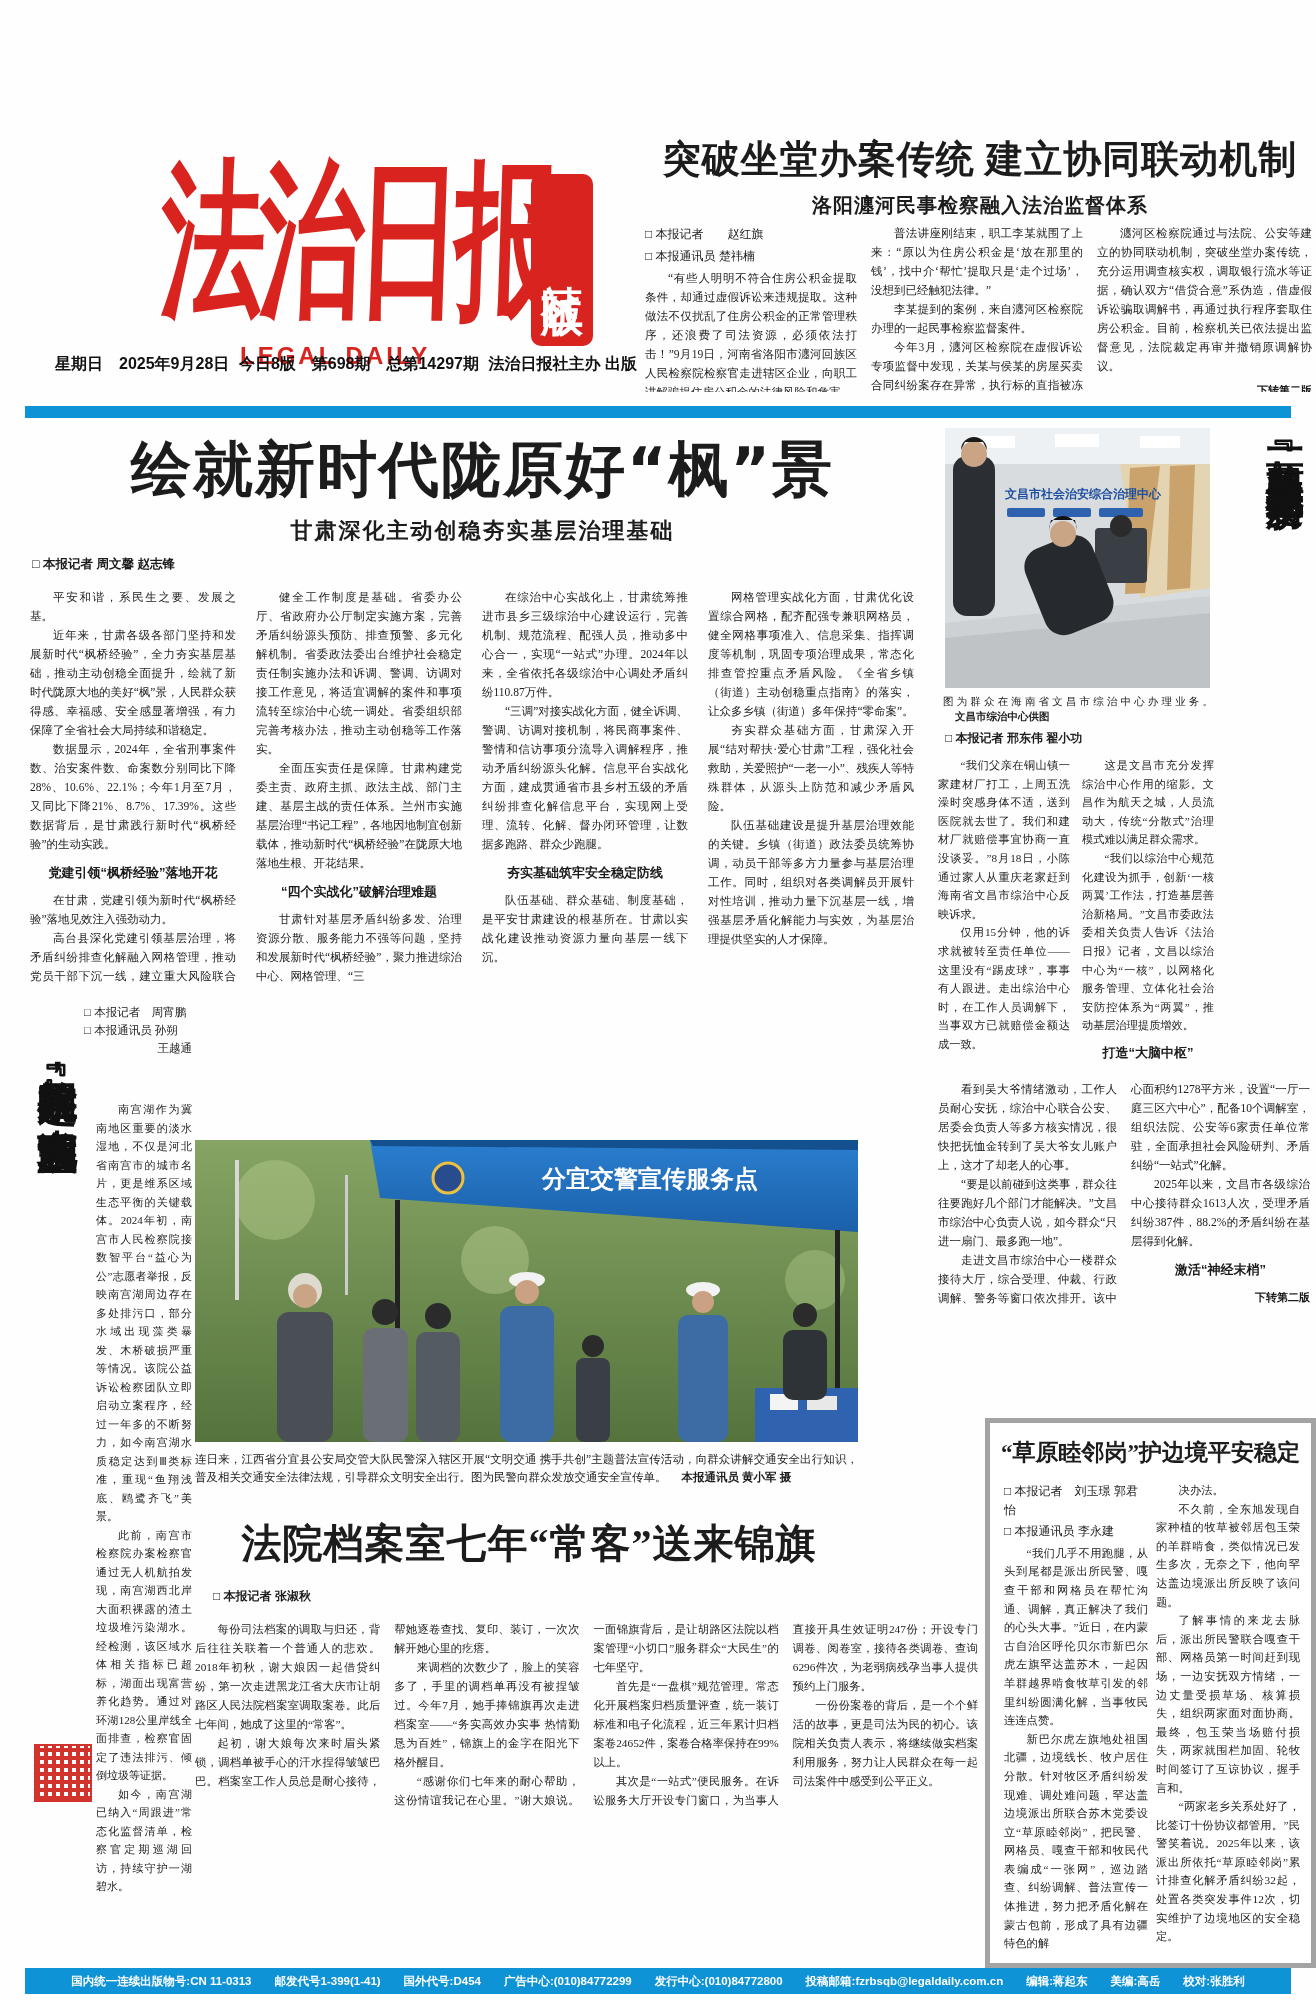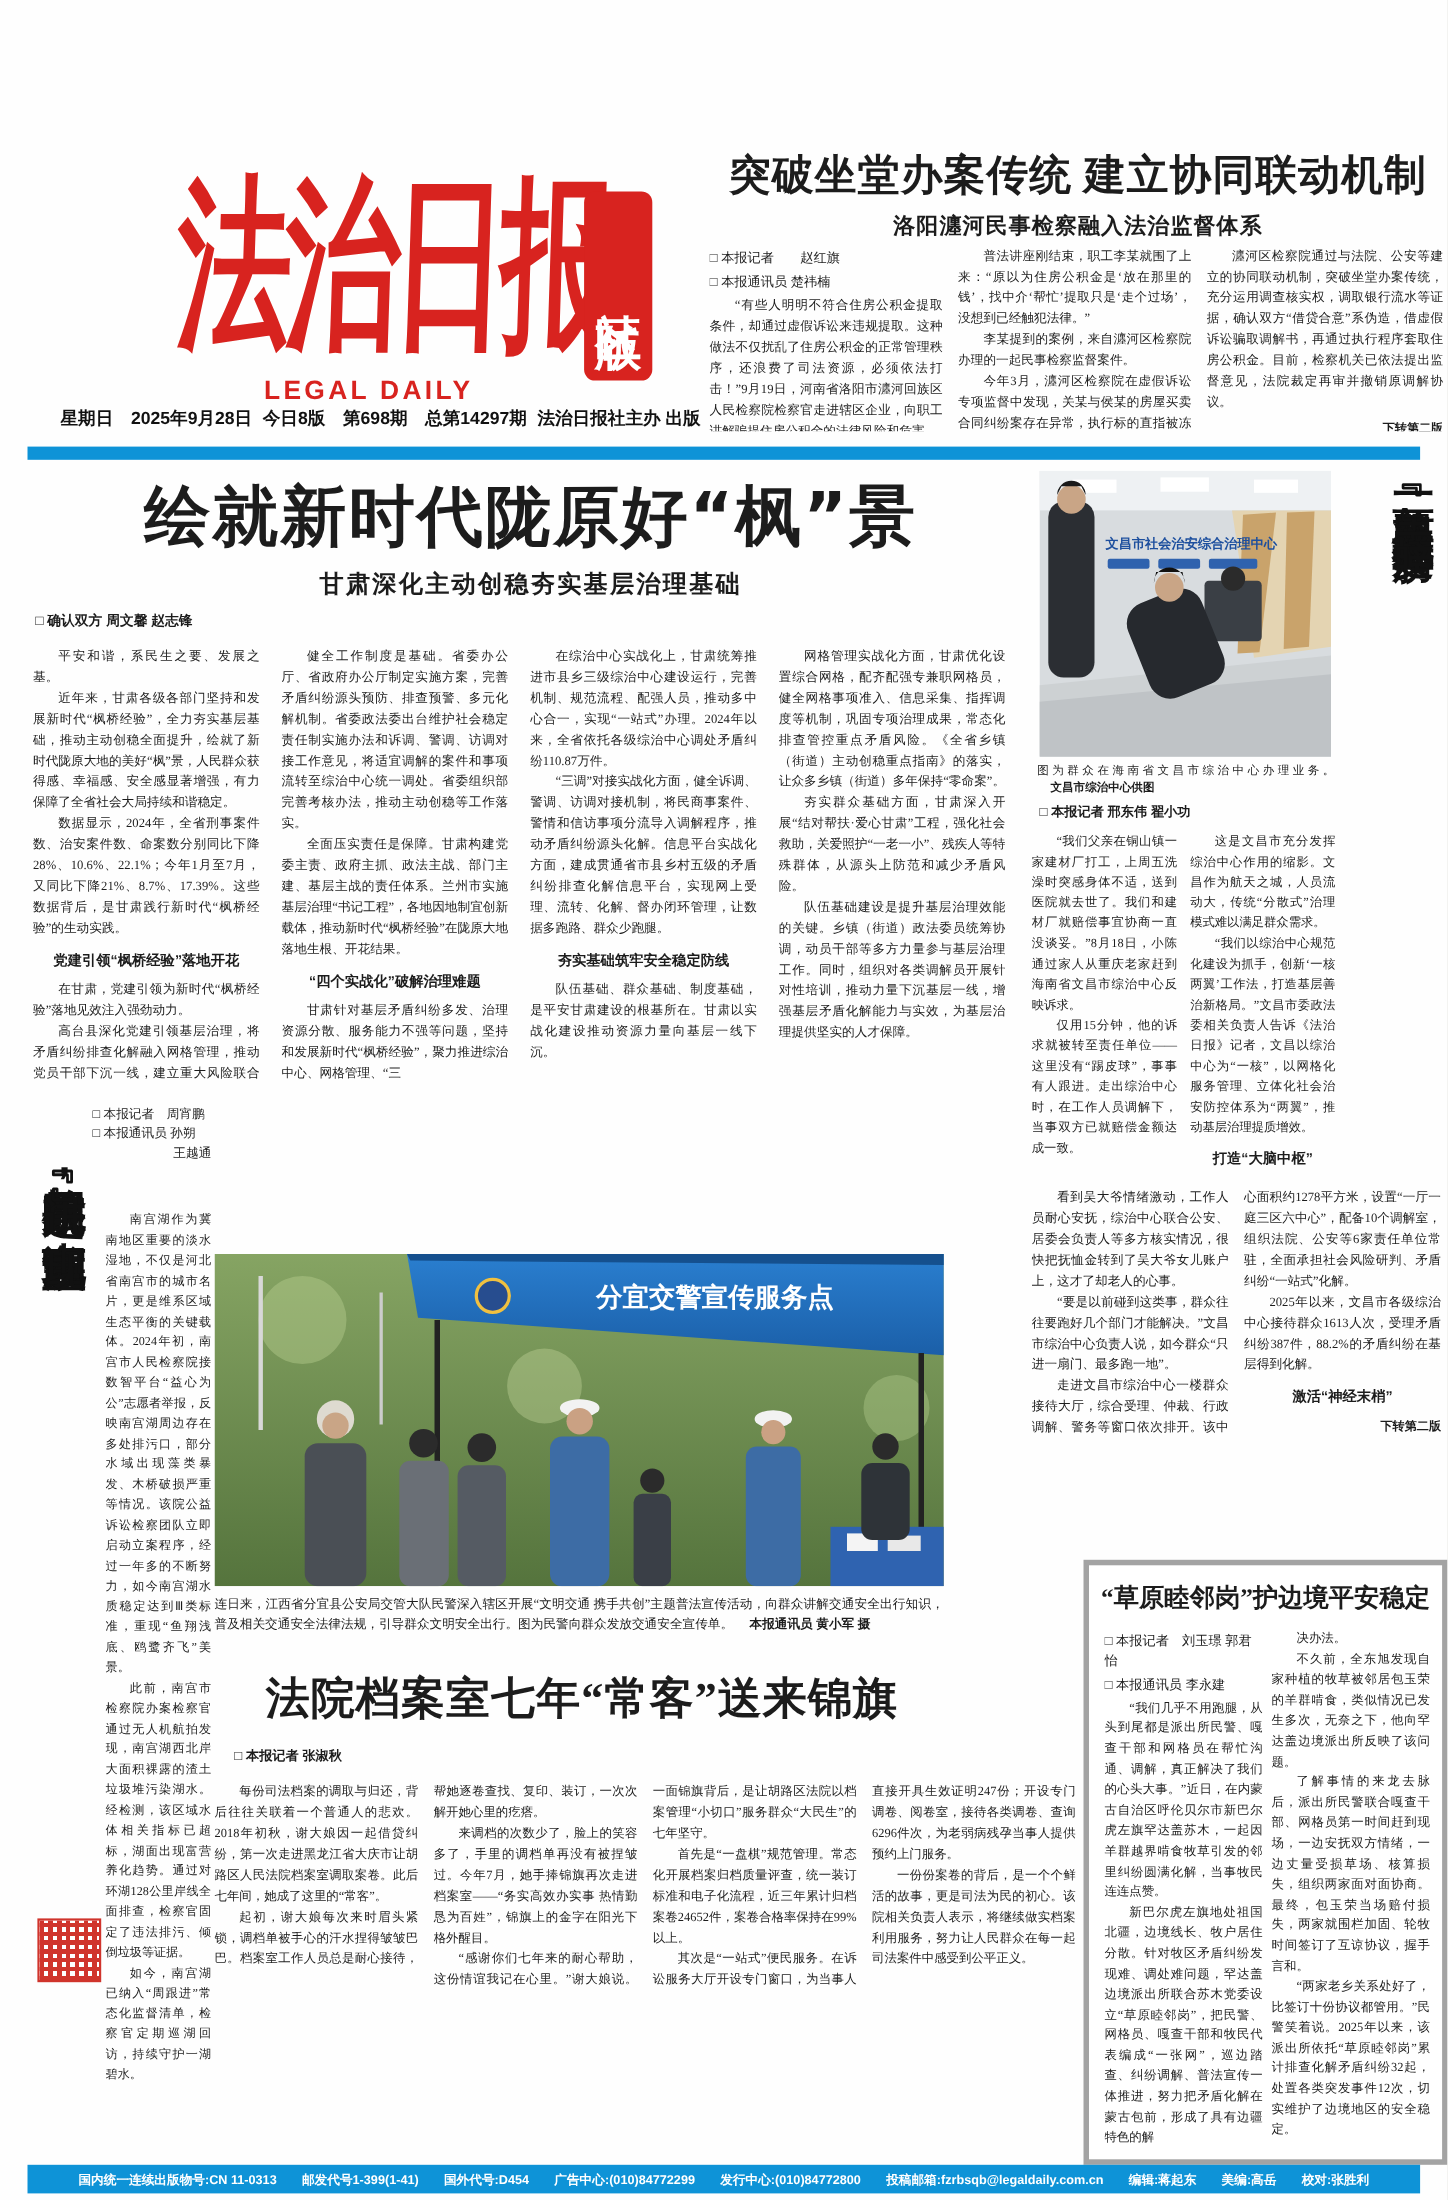--- a/index.html
+++ b/index.html
@@ -53,21 +53,21 @@
 </head>
 <body>
 
 <div id="page">
 
   <div class="abs mast-title" style="left:165px;top:130px;">法治日报</div>
   <div class="abs seal" style="left:531px;top:174px;width:62px;height:172px;">
     <span class="seal-text">社区版</span>
   </div>
   <div class="abs legal" style="left:240px;top:342px;text-align:right;">LEGAL DAILY</div>
-  <div class="abs dateline" style="left:55px;top:370px;width:582px;">
+  <div class="abs dateline" style="left:55px;top:354px;width:582px;">
     <span>星期日　2025年9月28日</span>
     <span>今日8版　第698期　总第14297期</span>
     <span>法治日报社主办 出版</span>
   </div>
   <div class="abs bluebar" style="left:25px;top:406px;width:1266px;height:12px;"></div>
 
   <div class="abs h-top" style="left:648px;top:134px;width:664px;">突破坐堂办案传统 建立协同联动机制</div>
   <div class="abs h-top-sub" style="left:648px;top:192px;width:664px;">洛阳瀍河民事检察融入法治监督体系</div>
   <div class="abs body-txt" style="left:645px;top:224px;width:212px;height:168px;">
       <div class="byl">□ 本报记者　　赵红旗</div>
@@ -79,21 +79,21 @@
       <p>李某提到的案例，来自瀍河区检察院办理的一起民事检察监督案件。</p>
       <p>今年3月，瀍河区检察院在虚假诉讼专项监督中发现，关某与侯某的房屋买卖合同纠纷案存在异常，执行标的直指被冻结的住房公积金。</p>
     </div>
   <div class="abs body-txt" style="left:1097px;top:224px;width:215px;height:168px;">
       <p>瀍河区检察院通过与法院、公安等建立的协同联动机制，突破坐堂办案传统，充分运用调查核实权，调取银行流水等证据，确认双方“借贷合意”系伪造，借虚假诉讼骗取调解书，再通过执行程序套取住房公积金。目前，检察机关已依法提出监督意见，法院裁定再审并撤销原调解协议。</p>
       <div class="cont">下转第二版</div>
     </div>
 
   <div class="abs h-main" style="left:30px;top:430px;width:905px;">绘就新时代陇原好“枫”景</div>
   <div class="abs h-main-sub" style="left:30px;top:516px;width:905px;">甘肃深化主动创稳夯实基层治理基础</div>
-  <div class="abs byline-row" style="left:32px;top:556px;">□ 确认双方 周文馨 赵志锋</div>
+  <div class="abs byline-row" style="left:32px;top:556px;">□ 本报记者 周文馨 赵志锋</div>
   <div class="abs body-txt" style="left:30px;top:588px;width:206px;height:398px;">
       <p>平安和谐，系民生之要、发展之基。</p>
       <p>近年来，甘肃各级各部门坚持和发展新时代“枫桥经验”，全力夯实基层基础，推动主动创稳全面提升，绘就了新时代陇原大地的美好“枫”景，人民群众获得感、幸福感、安全感显著增强，有力保障了全省社会大局持续和谐稳定。</p>
       <p>数据显示，2024年，全省刑事案件数、治安案件数、命案数分别同比下降28%、10.6%、22.1%；今年1月至7月，又同比下降21%、8.7%、17.39%。这些数据背后，是甘肃践行新时代“枫桥经验”的生动实践。</p>
       <div class="sub">党建引领“枫桥经验”落地开花</div>
       <p>在甘肃，党建引领为新时代“枫桥经验”落地见效注入强劲动力。</p>
       <p>高台县深化党建引领基层治理，将矛盾纠纷排查化解融入网格管理，推动党员干部下沉一线，建立重大风险联合研判机制，矛盾纠纷化解率达98%以上，打造县域治理样板。</p>
     </div>
   <div class="abs body-txt" style="left:256px;top:588px;width:206px;height:546px;">
       <p>健全工作制度是基础。省委办公厅、省政府办公厅制定实施方案，完善矛盾纠纷源头预防、排查预警、多元化解机制。省委政法委出台维护社会稳定责任制实施办法和诉调、警调、访调对接工作意见，将适宜调解的案件和事项流转至综治中心统一调处。省委组织部完善考核办法，推动主动创稳等工作落实。</p>

